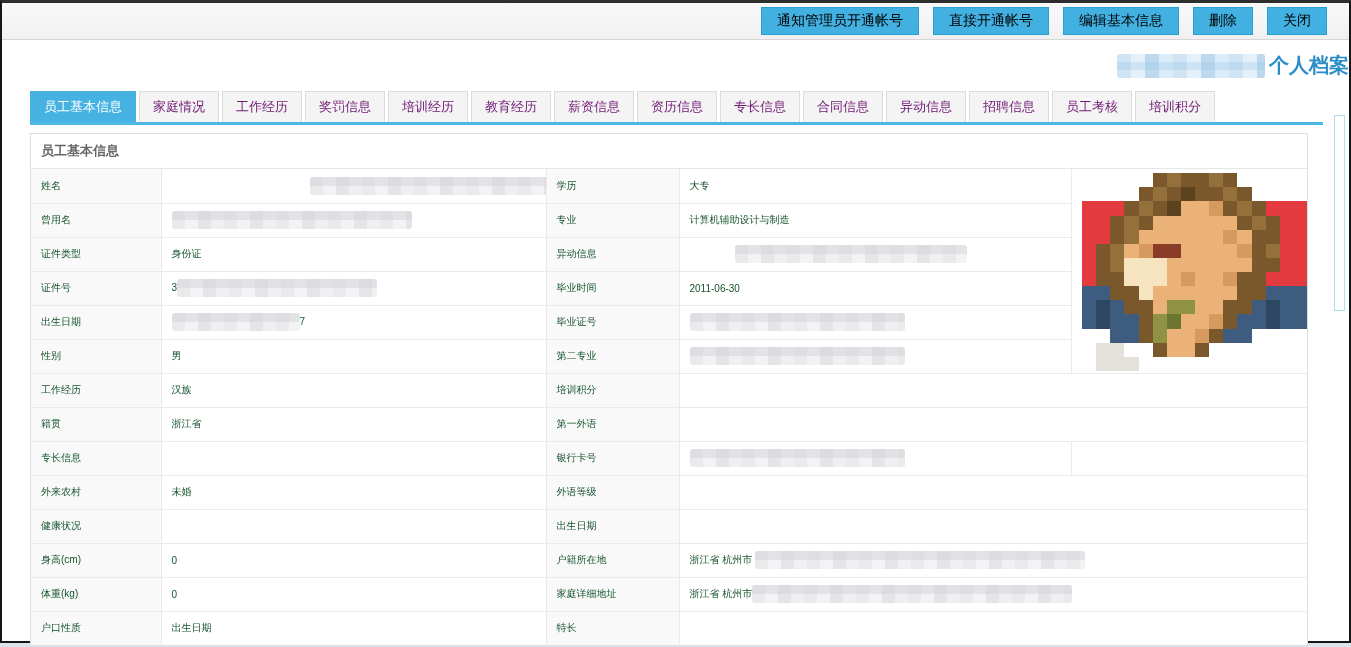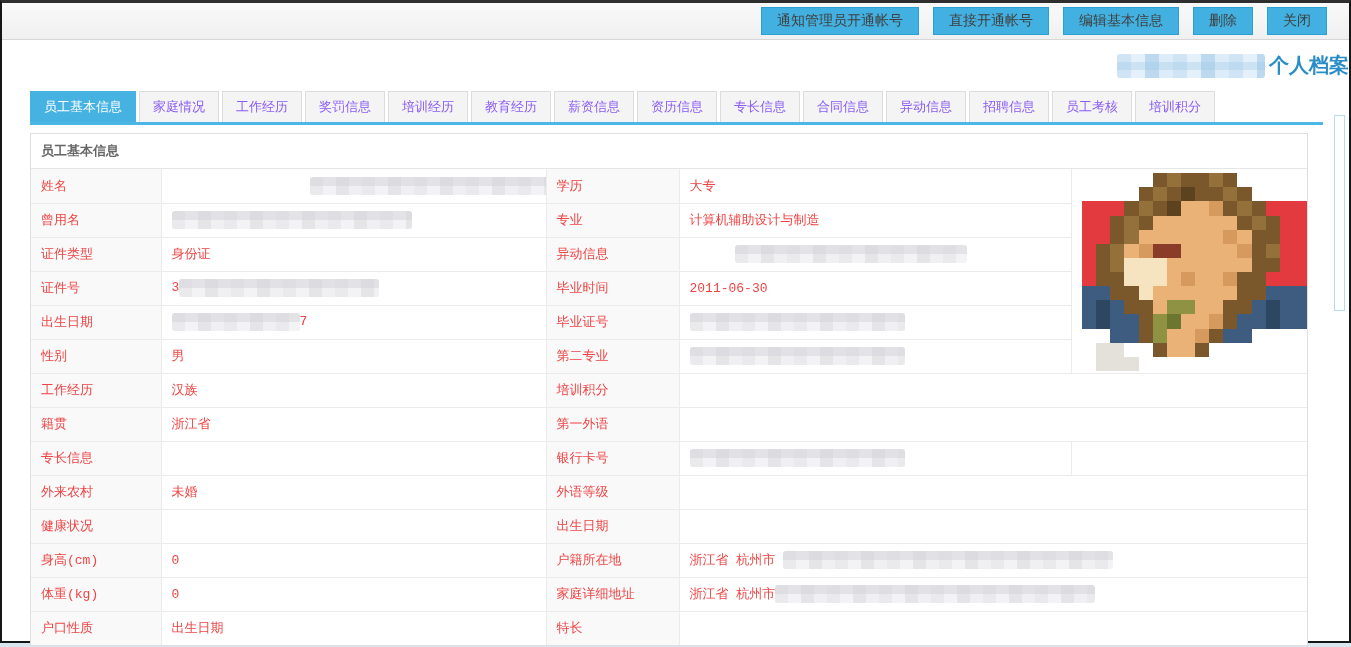--- a/index.html
+++ b/index.html
@@ -4,45 +4,45 @@
 <style>
   * { box-sizing: border-box; margin: 0; padding: 0; }
   html,body { width:1351px; height:647px; overflow:hidden; background:#d9e6ee;
     font-family:"Liberation Sans", sans-serif; }
   .window { position:relative; width:1351px; height:643px; background:#fff;
     border:2px solid #161616; border-top:3px solid #2e2e2e; }
   
   .topbar { height:37px; background:linear-gradient(#f9f9f9,#f0f0f0);
     border-bottom:1px solid #d6d6d6; display:flex; justify-content:flex-end;
     align-items:center; gap:14px; padding-right:22px; }
-  .btn { background:#42b1e1; border:1px solid #2a9fd2; color:#404040; font-size:14px;
+  .btn { background:#42b1e1; border:1px solid #2a9fd2; color:#000000; font-size:14px;
     padding:4px 15px; cursor:pointer; font-family:inherit; white-space:nowrap; }
   
   .title-row { text-align:right; margin-top:12px; height:30px; }
   .title-text { font-size:20px; font-weight:bold; color:#2a8dc7; vertical-align:middle; }
   .redact { display:inline-block; height:18px; vertical-align:middle; border-radius:3px;
     background:
       repeating-linear-gradient(0deg, rgba(255,255,255,0) 0 9px, rgba(208,208,214,.45) 9px 18px),
       repeating-linear-gradient(90deg,#eaeaec 0 13px,#f3f3f5 13px 26px,#e5e5e8 26px 39px,#f0f0f2 39px 52px); }
   .redact.blue { height:24px;
     background:
       repeating-linear-gradient(0deg, rgba(255,255,255,0) 0 8px, rgba(160,200,230,.35) 8px 16px),
       repeating-linear-gradient(90deg,#cfe4f4 0 14px,#e4f1fa 14px 28px,#bcd9ef 28px 42px,#dcecf8 42px 56px); }
   
   .tabs { display:flex; align-items:flex-end; gap:3px; margin:9px 26px 0 28px;
     border-bottom:3px solid #4cb7e6; }
-  .tab { background:#f4f4f4; border:1px solid #dcdcdc; border-bottom:none; color:#8b5cf6;
+  .tab { background:#f4f4f4; border:1px solid #dcdcdc; border-bottom:none; color:#701a75;
     font-size:13px; padding:6px 13px; white-space:nowrap; cursor:pointer; }
   .tab.active { background:#45b2e2; border-color:#45b2e2; color:#fff; }
   
   .panel { margin:8px 41px 0 28px; border:1px solid #dedede; background:#fff; }
   .panel-h { padding:8px 10px; font-size:13px; font-weight:bold; color:#666;
     border-bottom:1px solid #e6e6e6; }
-  table.detail { width:100%; border-collapse:collapse; table-layout:fixed; font-size:13px;
-    color:#ef4444; border-style:hidden;font-family:Liberation Mono, monospace; }
+  table.detail { width:100%; border-collapse:collapse; table-layout:fixed; font-size:10px;
+    color:#14532d; border-style:hidden; }
   table.detail td { border:1px solid #ebebeb; height:34px; padding:0 10px;
     overflow:hidden; white-space:nowrap; }
   td.lbl { background:#f9f9f9; }
   td.photo-cell { padding:4px; vertical-align:top; text-align:center; }
   svg.photo { display:block; margin:4px auto 0; }
   .vstrip { position:absolute; right:4px; top:112px; width:11px; height:196px;
     border:1px solid #b5dbec; background:#fcfeff; }
 </style>
 </head>
 <body>

